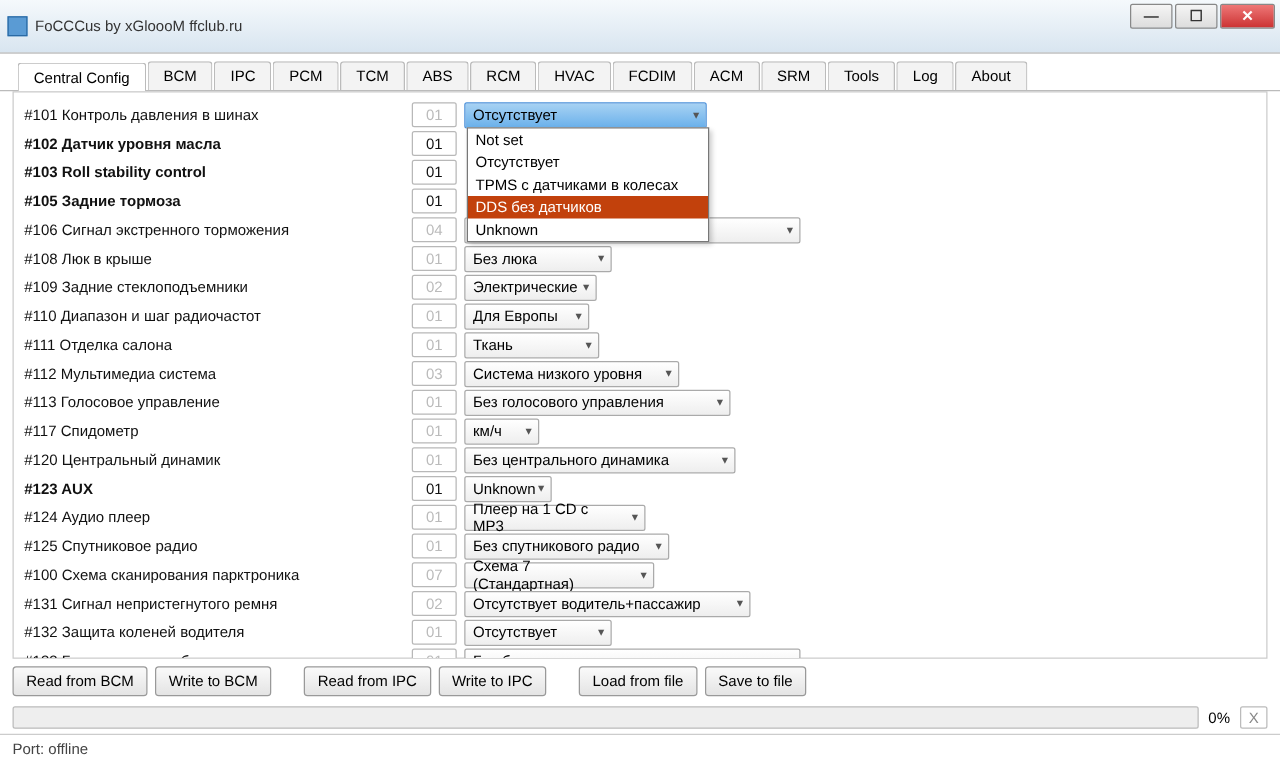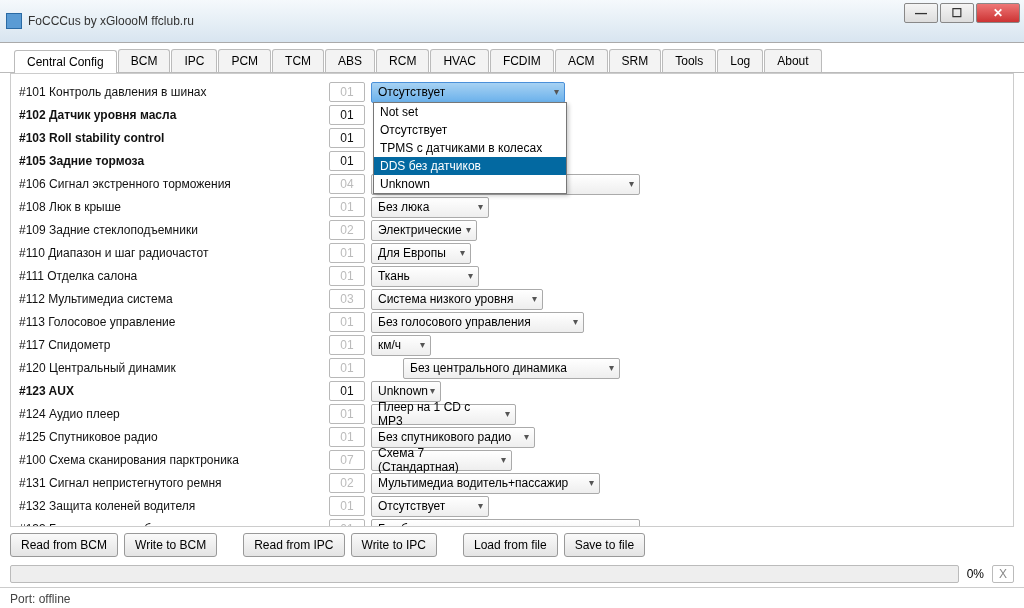--- a/index.html
+++ b/index.html
@@ -17,21 +17,21 @@
 .row { display:flex; align-items:center; min-height:22px; margin:1px 0; }
 .rlabel { width:310px; color:#111; }
 .rlabel.bold { font-weight:bold; }
 .numbox { width:36px; height:20px; border:1px solid #b8b8b8; background:#fff; text-align:center; line-height:18px; margin-right:6px; color:#111; border-radius:2px;}
 .numbox.dim { color:#bbb; }
 .combo { height:21px; border:1px solid #aaa; background:linear-gradient(to bottom,#fff,#eee); padding:2px 20px 2px 6px; position:relative; border-radius:2px; display:inline-flex; align-items:center; min-width:60px; }
 .combo::after { content:"▾"; position:absolute; right:5px; top:3px; font-size:10px; color:#555; }
 .combo.open { background:linear-gradient(to bottom,#a7d2f3,#6bb1eb); border-color:#4a90d9; color:#000;}
 .dropdown { position:absolute; left:362px; top:28px; width:194px; background:#fff; border:1px solid #777; z-index:50; box-shadow:2px 2px 4px rgba(0,0,0,0.2);}
 .dropdown .opt { padding:2px 6px; }
-.dropdown .opt.sel { background:#0369a1; color:#fff; }
+.dropdown .opt.sel { background:#c2410c; color:#fff; }
 .btnbar { padding:6px 10px; display:flex; gap:6px; }
 .btn { padding:4px 10px; border:1px solid #999; background:linear-gradient(to bottom,#fafafa,#e4e4e4); border-radius:3px; cursor:pointer; }
 .progress { margin:2px 10px 4px 10px; display:flex; align-items:center; gap:8px; }
 .progress .bar { flex:1; height:18px; border:1px solid #bbb; background:#eee; border-radius:2px;}
 .pcx { width:22px; height:18px; border:1px solid #bbb; display:flex; align-items:center; justify-content:center; color:#888; border-radius:2px;}
 .statusbar { display:flex; gap:60px; padding:4px 10px; border-top:1px solid #ccc; background:#fff; color:#444;flex-direction:column; }
 </style>
 </head>
 <body>
 
@@ -123,46 +123,46 @@
       <div class="combo" style="width: 213px;">Без голосового управления</div>
     </div>
     <div class="row">
       <div class="rlabel">#117 Спидометр</div>
       <div class="numbox dim">01</div>
       <div class="combo" style="width: 60px;">км/ч</div>
     </div>
     <div class="row">
       <div class="rlabel">#120 Центральный динамик</div>
       <div class="numbox dim">01</div>
-      <div class="combo" style="width: 217px; margin-left: 32px;">Без центрального динамика</div>
+      <div class="combo" style="width: 217px;">Без центрального динамика</div>
     </div>
     <div class="row">
       <div class="rlabel bold">#123 AUX</div>
       <div class="numbox">01</div>
       <div class="combo" style="width: 70px;">Unknown</div>
     </div>
     <div class="row">
       <div class="rlabel">#124 Аудио плеер</div>
       <div class="numbox dim">01</div>
       <div class="combo" style="width: 145px;">Плеер на 1 CD с MP3</div>
     </div>
     <div class="row">
       <div class="rlabel">#125 Спутниковое радио</div>
       <div class="numbox dim">01</div>
       <div class="combo" style="width: 164px;">Без спутникового радио</div>
     </div>
     <div class="row">
       <div class="rlabel">#100 Схема сканирования парктроника</div>
       <div class="numbox dim">07</div>
-      <div class="combo" style="width: 141px;">Схема 7 (Стандартная)</div>
+      <div class="combo" style="width: 152px;">Схема 7 (Стандартная)</div>
     </div>
     <div class="row">
       <div class="rlabel">#131 Сигнал непристегнутого ремня</div>
       <div class="numbox dim">02</div>
-      <div class="combo" style="width: 229px;">Мультимедиа водитель+пассажир</div>
+      <div class="combo" style="width: 229px;">Отсутствует водитель+пассажир</div>
     </div>
     <div class="row">
       <div class="rlabel">#132 Защита коленей водителя</div>
       <div class="numbox dim">01</div>
       <div class="combo" style="width: 118px;">Отсутствует</div>
     </div>
     <div class="row">
       <div class="rlabel">#133 Боковые шторки безопасности</div>
       <div class="numbox dim">01</div>
       <div class="combo" style="width: 269px;">Без боковых шторок</div>

